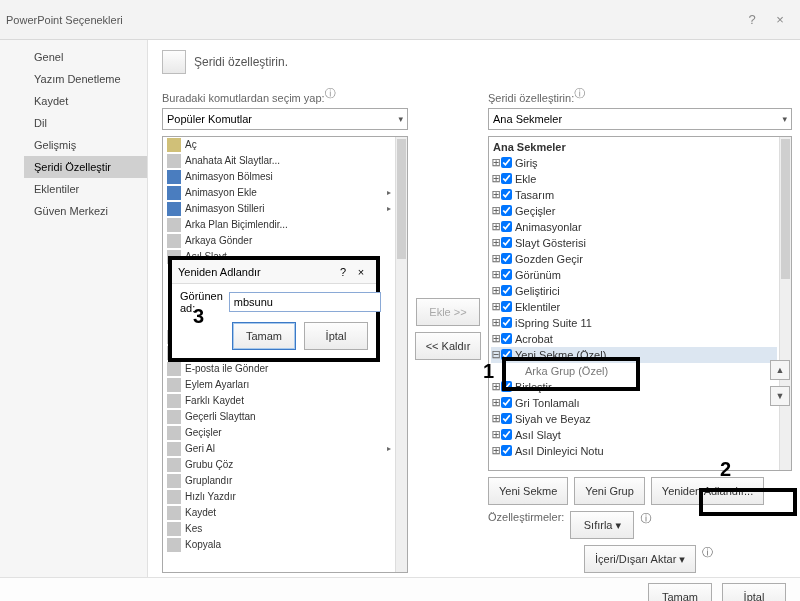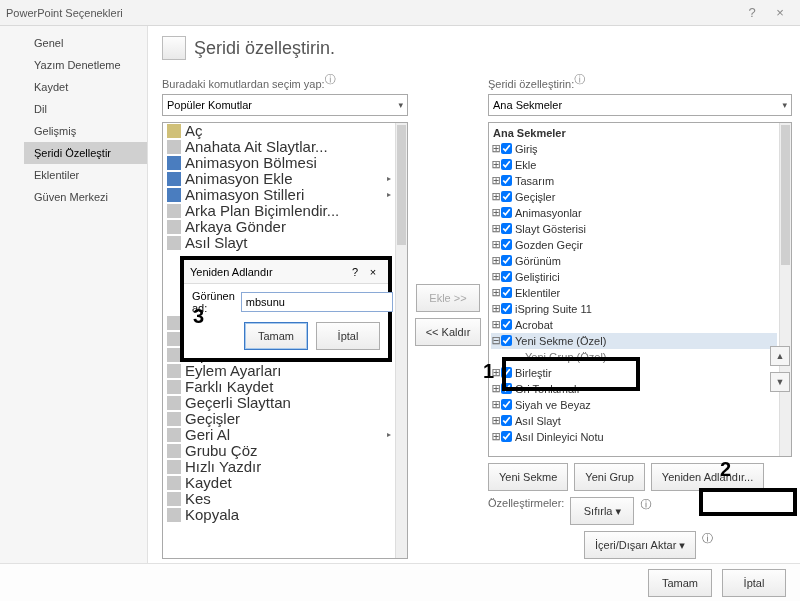--- a/index.html
+++ b/index.html
@@ -1,64 +1,64 @@
 <!DOCTYPE html>
 <html><head>
 <meta charset="utf-8">
 <style>
   * { box-sizing: border-box; font-family: "Segoe UI", Tahoma, sans-serif; font-size: 11px; }
   body { margin: 0; background: #fff; width: 800px; height: 601px; position: relative; overflow: hidden; }
-  .titlebar { height: 26px; background: #f3f3f3; border-bottom: 1px solid #d9d9d9; display: flex; align-items: center; padding: 0 6px; color: #555; }
+  .titlebar { height: 40px; background: #f3f3f3; border-bottom: 1px solid #d9d9d9; display: flex; align-items: center; padding: 0 6px; color: #555; }
   .titlebar .spacer { flex: 1; }
   .titlebar .winbtn { width: 28px; text-align: center; color: #888; font-size: 13px; }
   .main { display: flex; height: calc(100% - 26px - 38px); }
   .sidebar { width: 148px; background: #f6f6f6; border-right: 1px solid #e1e1e1; padding-top: 6px; }
   .sidebar .item { padding: 5px 10px; color: #444; cursor: default; margin-left: 24px; }
   .sidebar .item.selected { background: #d0d0d0; color: #000; }
   .content { flex: 1; padding: 10px 8px 4px 14px; display: flex; flex-direction: column; position: relative; }
   .heading-row { display: flex; align-items: center; gap: 8px; padding-bottom: 10px; }
   .heading-icon { width: 24px; height: 24px; border: 1px solid #bcbcbc; background: linear-gradient(#fdfdfd,#e9e9e9); }
-  .heading-text { font-size: 18px; color: #555; }
+  .heading-text { font-size: 12px; color: #555; }
   .cols { display: flex; flex: 1; gap: 6px; min-height: 0; }
   .colL, .colR { display: flex; flex-direction: column; min-height: 0; }
   .colL { width: 246px; }
   .colR { flex: 1; }
   .colMid { width: 68px; display: flex; flex-direction: column; align-items: center; justify-content: center; gap: 6px; }
   .label { color: #666; margin: 2px 0 4px; }
   .label sup { color: #888; }
   .dropdown { border: 1px solid #a9a9a9; height: 22px; display: flex; align-items: center; padding: 0 4px; background: #fff; justify-content: space-between; }
   .dropdown .arrow { font-size: 9px; color: #555; }
   .listbox { border: 1px solid #a9a9a9; margin-top: 6px; flex: 1; overflow: hidden; position: relative; background: #fff; }
   .listbox .inner { position: absolute; inset: 0 12px 0 0; overflow: hidden; }
   .listbox .scrollbar { position: absolute; right: 0; top: 0; bottom: 0; width: 12px; background: #efefef; border-left: 1px solid #ddd; }
   .listbox .thumb { position: absolute; left: 1px; right: 1px; top: 2px; height: 120px; background: #cfcfcf; }
   .li-row { display: flex; align-items: center; height: 16px; padding-left: 4px; gap: 4px; white-space: nowrap; }
   .li-row .ic { width: 14px; height: 14px; background: #d0c078; display: inline-block; }
   .li-row .ic.star { background: #4a7dbf; }
   .li-row .ic.doc { background: #c7c7c7; }
-  .li-row .txt { color: #333; font-size: 15px; }
+  .li-row .txt { color: #333; font-size: 10px; }
   .li-row .car { margin-left: auto; margin-right: 4px; font-size: 8px; color: #666; }
   .treebox { border: 1px solid #a9a9a9; margin-top: 6px; flex: 1; overflow: hidden; position: relative; background: #fff; }
   .treebox .inner { position: absolute; inset: 0 12px 0 0; overflow: hidden; padding: 2px 2px; }
   .treebox .scrollbar { position: absolute; right: 0; top: 0; bottom: 0; width: 12px; background: #efefef; border-left: 1px solid #ddd; }
   .treebox .thumb { position: absolute; left: 1px; right: 1px; top: 2px; height: 140px; background: #cfcfcf; }
   .tr-head { font-weight: 600; color: #333; padding: 2px 2px; }
   .tr-row { display: flex; align-items: center; height: 16px; font-size: 10px; color: #333; }
   .tr-row .pm { width: 10px; text-align: center; color: #666; }
   .tr-row input[type=checkbox] { width: 11px; height: 11px; margin: 0 3px 0 0; }
   .tr-row.newtab { background: #dce6f1; }
   .btn { border: 1px solid #adadad; background: linear-gradient(#fdfdfd,#ececec); height: 28px; padding: 0 10px; display: inline-flex; align-items: center; justify-content: center; color: #333; min-width: 64px; }
   .btn.disabled { color: #a9a9a9; }
   .row-btns { display: flex; gap: 6px; margin-top: 6px; }
   .cust-row { display: flex; align-items: flex-start; gap: 6px; margin-top: 6px; color: #666; }
   .updown { position: absolute; right: 10px; top: 320px; display: flex; flex-direction: column; gap: 6px; }
   .updown .sq { width: 20px; height: 20px; border: 1px solid #adadad; background: #f5f5f5; display: flex; align-items: center; justify-content: center; font-size: 9px; color: #555; }
   .footer { height: 38px; border-top: 1px solid #e1e1e1; display: flex; align-items: center; justify-content: flex-end; gap: 10px; padding: 0 14px; background: #fdfdfd; }
   
-  .rename { position: absolute; left: 180px; top: 256px; width: 212px; background: #fff; }
+  .rename { position: absolute; left: 168px; top: 256px; width: 212px; background: #fff; }
   .rename .frame { border: 4px solid #000; }
   .rename .ttl { height: 24px; display: flex; align-items: center; padding: 0 6px; background: #f8f8f8; border-bottom: 1px solid #ddd; font-size: 11px; }
   .rename .ttl .sp { flex: 1; }
   .rename .ttl .x { width: 18px; text-align: center; }
   .rename .body { padding: 6px 8px 8px; }
   .rename .fld { display: flex; align-items: center; gap: 6px; }
   .rename input[type=text] { flex: 1; height: 20px; border: 1px solid #8aa9d6; padding: 0 4px; font-size: 11px; }
   .rename .dbtns { display: flex; justify-content: flex-end; gap: 8px; margin-top: 8px; }
   .rename .dbtns .btn.primary { border: 1px solid #3b79c6; box-shadow: inset 0 0 0 1px #a6c8ec; }
   
@@ -180,20 +180,24 @@
                 <span class="ic doc"></span>
                 <span class="txt">Geri Al</span>
                 <span class="car">▸</span>
               </div>
             <div class="li-row">
                 <span class="ic doc"></span>
                 <span class="txt">Grubu Çöz</span>
               </div>
             <div class="li-row">
                 <span class="ic doc"></span>
+                <span class="txt">Gruplandır</span>
+              </div>
+            <div class="li-row">
+                <span class="ic doc"></span>
                 <span class="txt">Hızlı Yazdır</span>
               </div>
             <div class="li-row">
                 <span class="ic doc"></span>
                 <span class="txt">Kaydet</span>
               </div>
             <div class="li-row">
                 <span class="ic doc"></span>
                 <span class="txt">Kes</span>
               </div>
@@ -283,21 +287,21 @@
                 <span class="pm">⊞</span>
                 <input type="checkbox" checked="" style="">
                 <span>Acrobat</span>
               </div>
             <div class="tr-row newtab">
                 <span class="pm">⊟</span>
                 <input type="checkbox" checked="" style="">
                 <span>Yeni Sekme (Özel)</span>
               </div>
             <div class="tr-row" style="padding-left:34px;color:#777">
-                <span>Yeni Grup (Özel)</span>
+                <span>Arka Grup (Özel)</span>
               </div>
             <div class="tr-row">
                 <span class="pm">⊞</span>
                 <input type="checkbox" checked="" style="">
                 <span>Birleştir</span>
               </div>
             <div class="tr-row">
                 <span class="pm">⊞</span>
                 <input type="checkbox" checked="" style="">
                 <span>Gri Tonlamalı</span>

